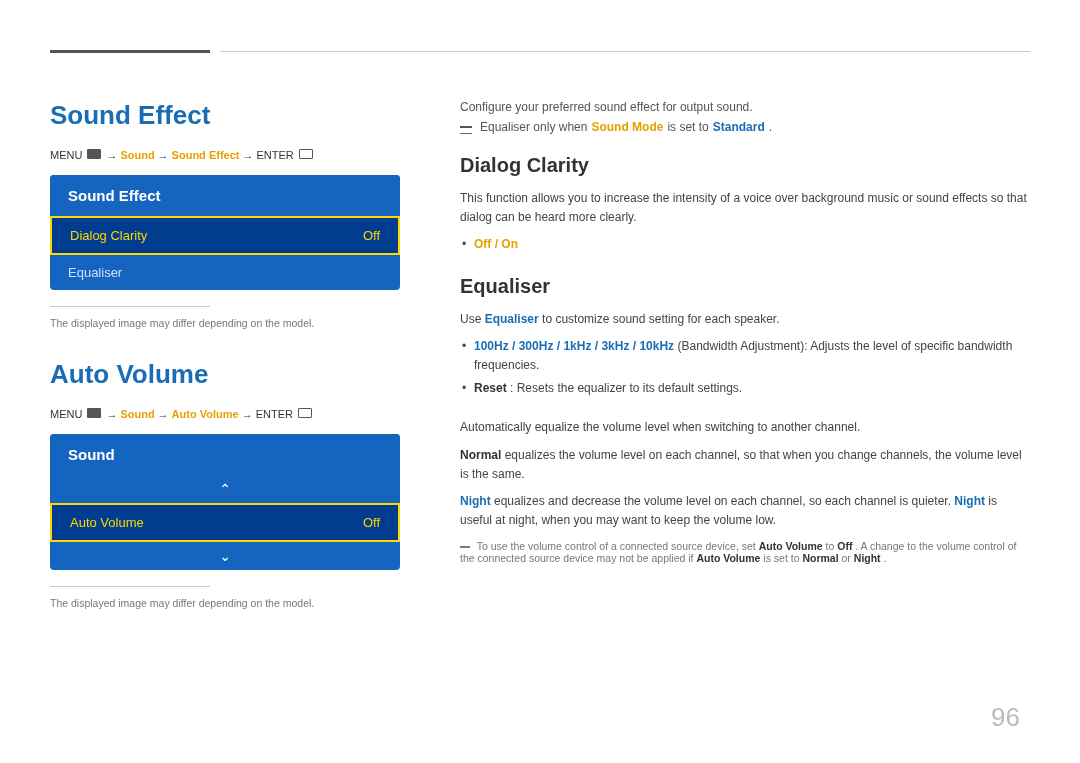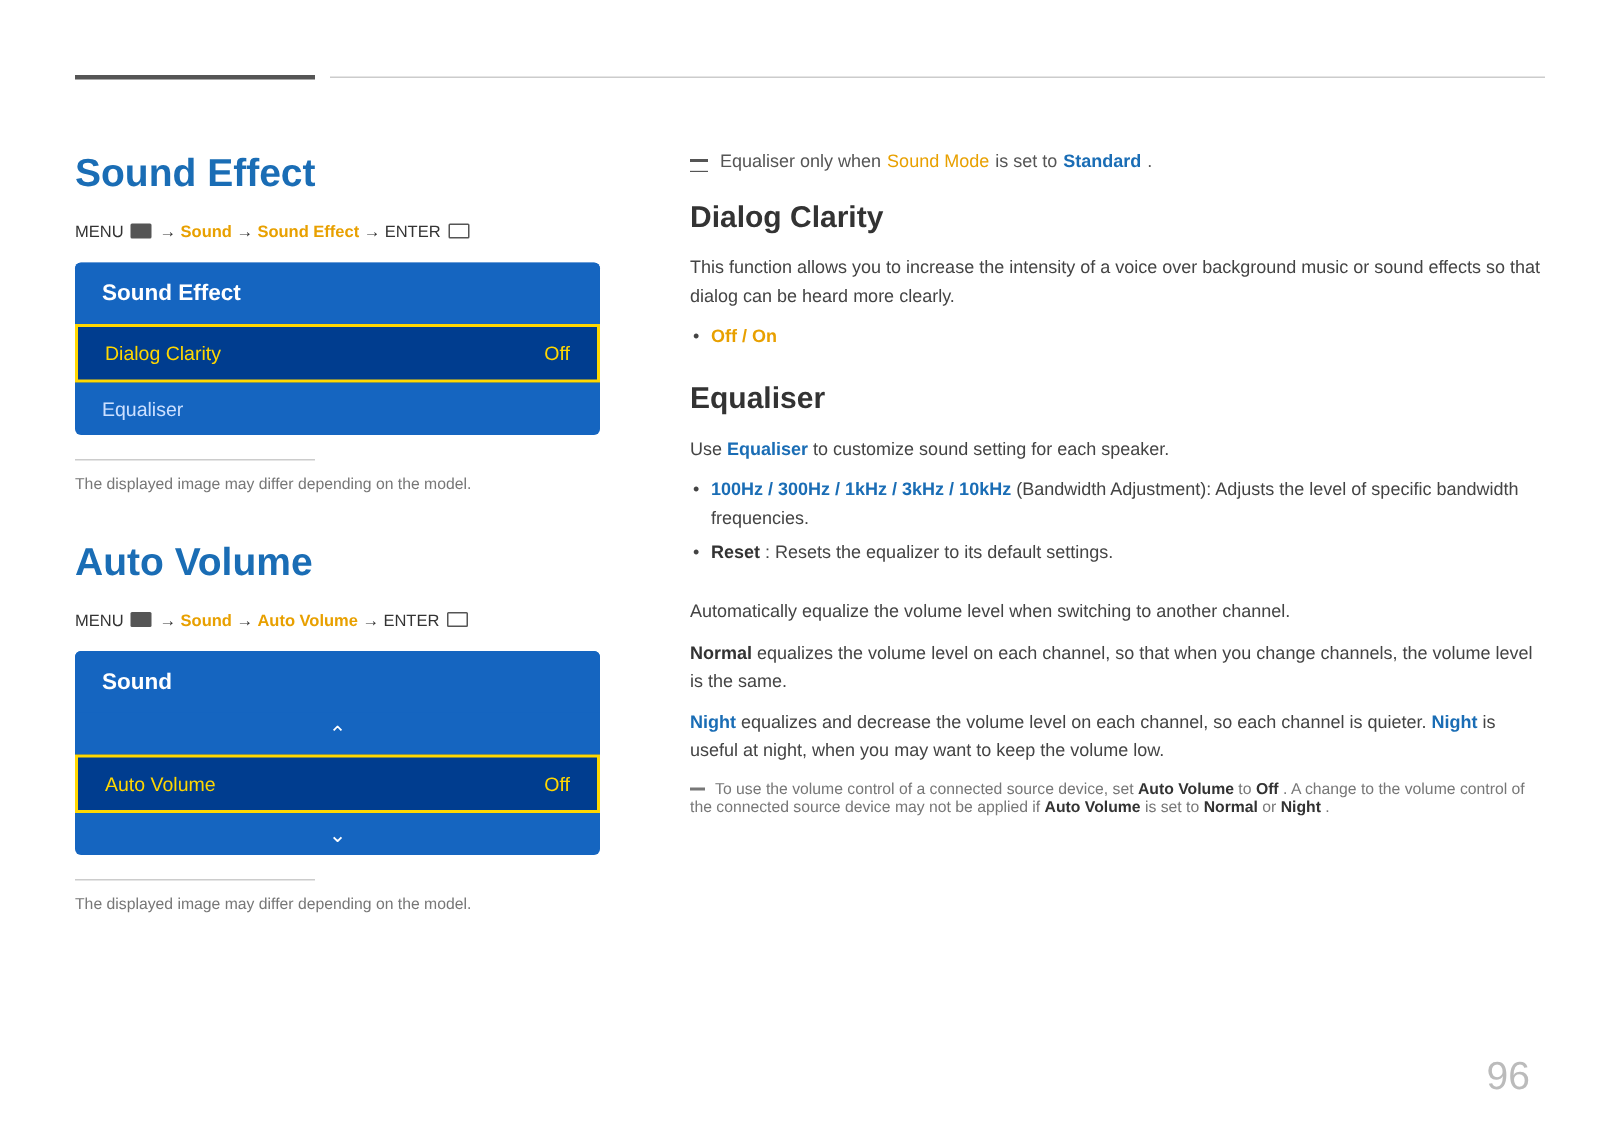--- a/index.html
+++ b/index.html
@@ -150,21 +150,21 @@
       gap: 4px;
     }
     .avail-note .dash {
       display: inline-block;
       width: 12px;
       height: 2px;
       background: #555;
       margin-right: 4px;
       vertical-align: middle;
     }
-    .avail-note .bold-orange { color: #e8a000; font-weight: normal; }
+    .avail-note .bold-orange { color: #e8a000; font-weight: bold; }
     .avail-note .bold-blue { color: #1a6db5; font-weight: bold; }
 
     .sub-title {
       font-size: 20px;
       font-weight: bold;
       color: #333;
       margin-bottom: 12px;
     }
     .desc-text {
       font-size: 12px;
@@ -316,20 +316,21 @@
         <span class="menu-item-value">Off</span>
       </div>
       <div class="chevron">⌄</div>
     </div>
 
     <div class="divider-line"></div>
     <div class="note-text">The displayed image may differ depending on the model.</div>
   </div>
 
   <div class="right-panel">
+    <p class="config-note">Configure your preferred sound effect for output sound.</p>
     <div class="avail-note">
       <span class="dash">—</span>
       <span>Equaliser only when</span>
       <span class="bold-orange">Sound Mode</span>
       <span>is set to</span>
       <span class="bold-blue blue-link">Standard</span>
       <span>.</span>
     </div>
 
     <div class="sub-title">Dialog Clarity</div>

